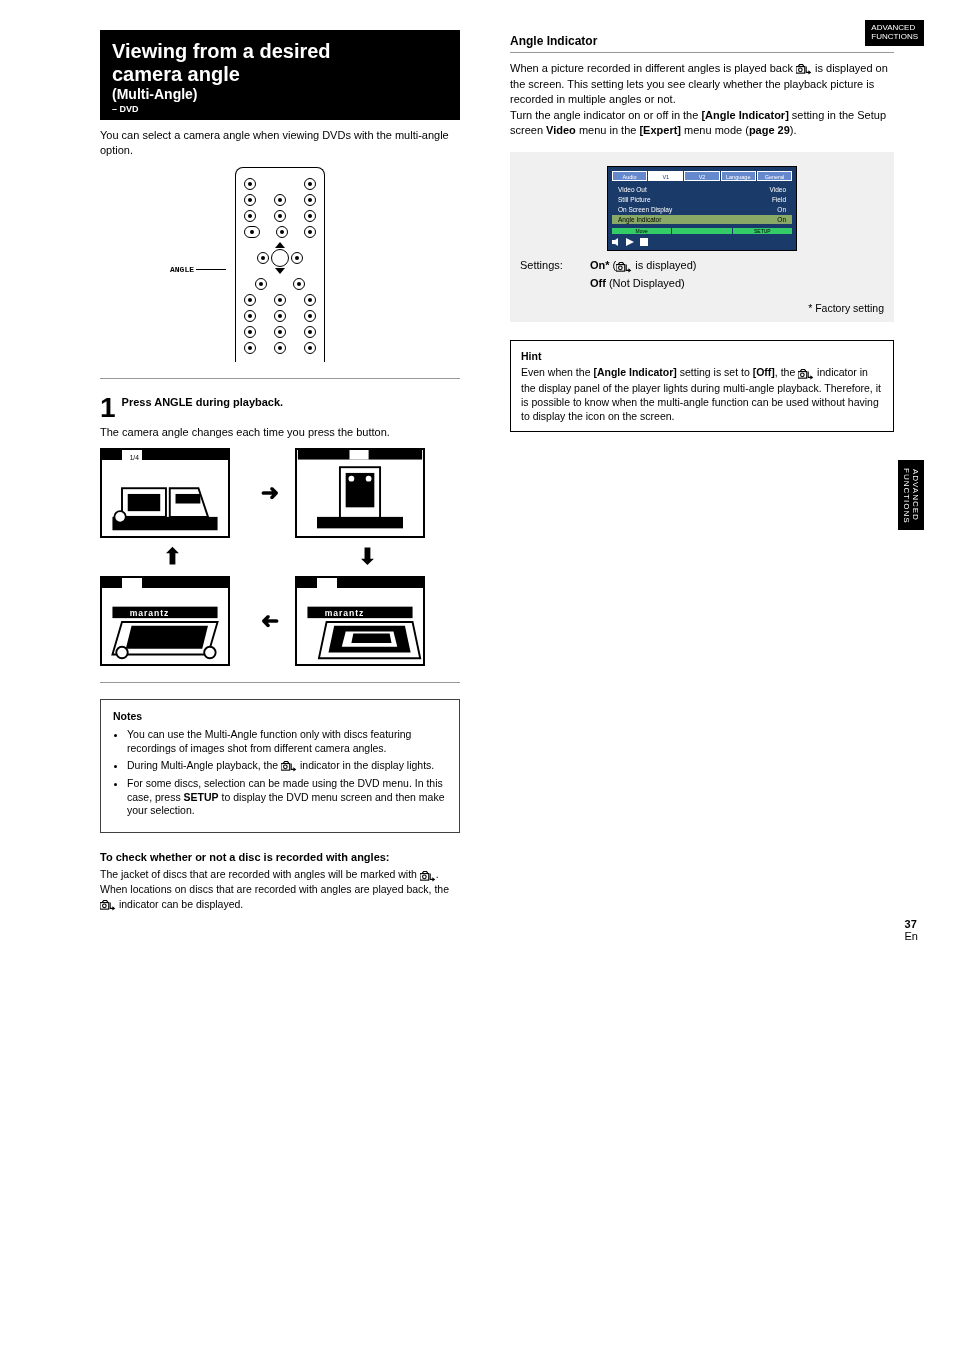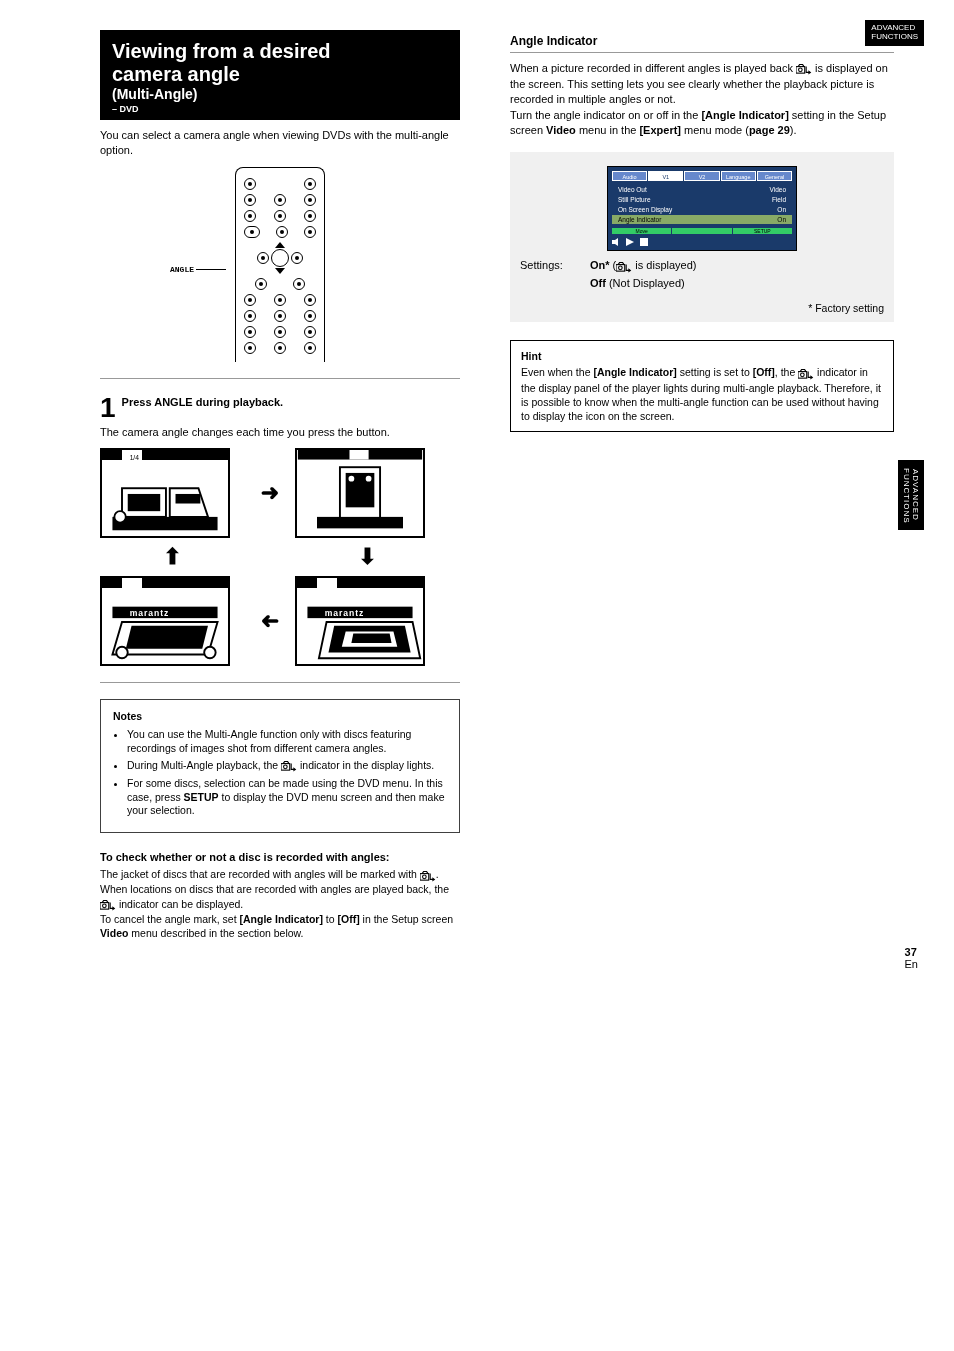--- a/index.html
+++ b/index.html
@@ -400,23 +400,20 @@
               <path d="M3 3 L5 0 L9 0 L11 3" fill="none" stroke="#000" stroke-width="1.5"></path>
               <path d="M14 3 L14 11 L19 11" fill="none" stroke="#000" stroke-width="1.5"></path>
               <polygon points="17,8 21,11 17,14" fill="#000"></polygon>
             </svg></span><span>. When locations on discs that are recorded with angles are played back, the </span><span class="angle-icon"><svg viewBox="0 0 22 14">
               <rect x="0" y="3" width="12" height="9" fill="none" stroke="#000" stroke-width="1.5"></rect>
               <circle cx="6" cy="7.5" r="2.5" fill="none" stroke="#000" stroke-width="1.5"></circle>
               <path d="M3 3 L5 0 L9 0 L11 3" fill="none" stroke="#000" stroke-width="1.5"></path>
               <path d="M14 3 L14 11 L19 11" fill="none" stroke="#000" stroke-width="1.5"></path>
               <polygon points="17,8 21,11 17,14" fill="#000"></polygon>
             </svg></span><span> indicator can be displayed.</span>
-      </p>
-      <p class="check-p">
-        <span>To cancel the angle mark, set </span><span class="bold">[Angle Indicator]</span><span> to </span><span class="bold">[Off]</span><span> in the Setup screen </span><span class="bold">Video</span><span> menu described in the section below.</span>
       </p>
     </div>
 
     <div class="right-col">
       <div class="right-sub">Angle Indicator</div>
       <p class="right-body">
         <span>When a picture recorded in different angles is played back </span><span class="angle-icon"><svg viewBox="0 0 22 14">
               <rect x="0" y="3" width="12" height="9" fill="none" stroke="#000" stroke-width="1.5"></rect>
               <circle cx="6" cy="7.5" r="2.5" fill="none" stroke="#000" stroke-width="1.5"></circle>
               <path d="M3 3 L5 0 L9 0 L11 3" fill="none" stroke="#000" stroke-width="1.5"></path>

